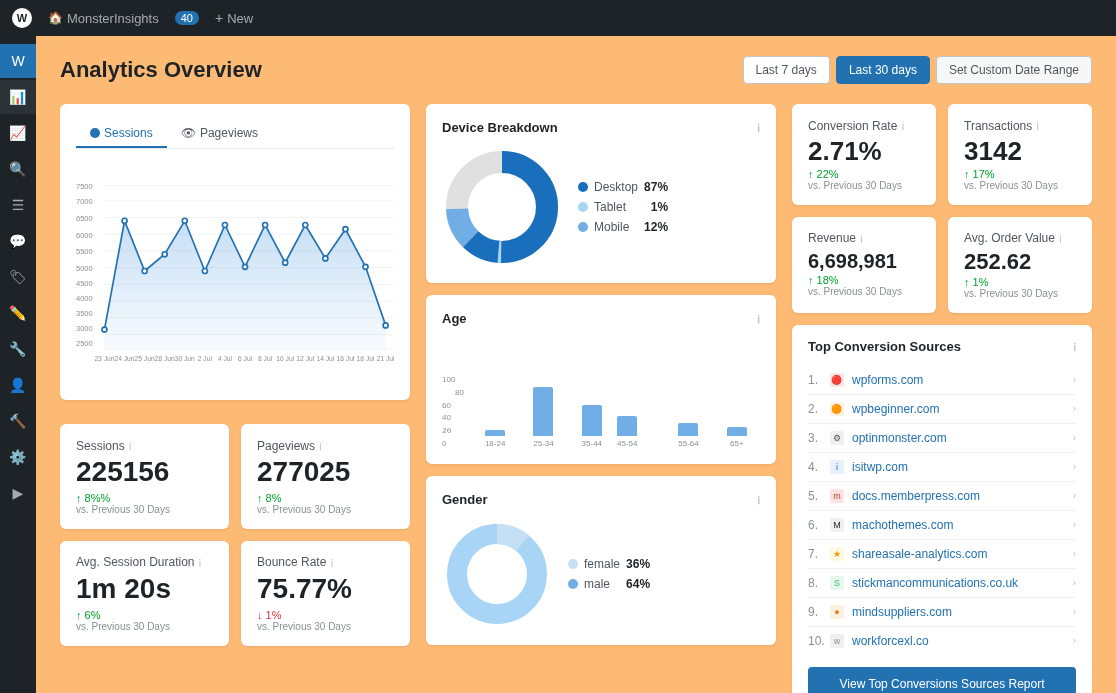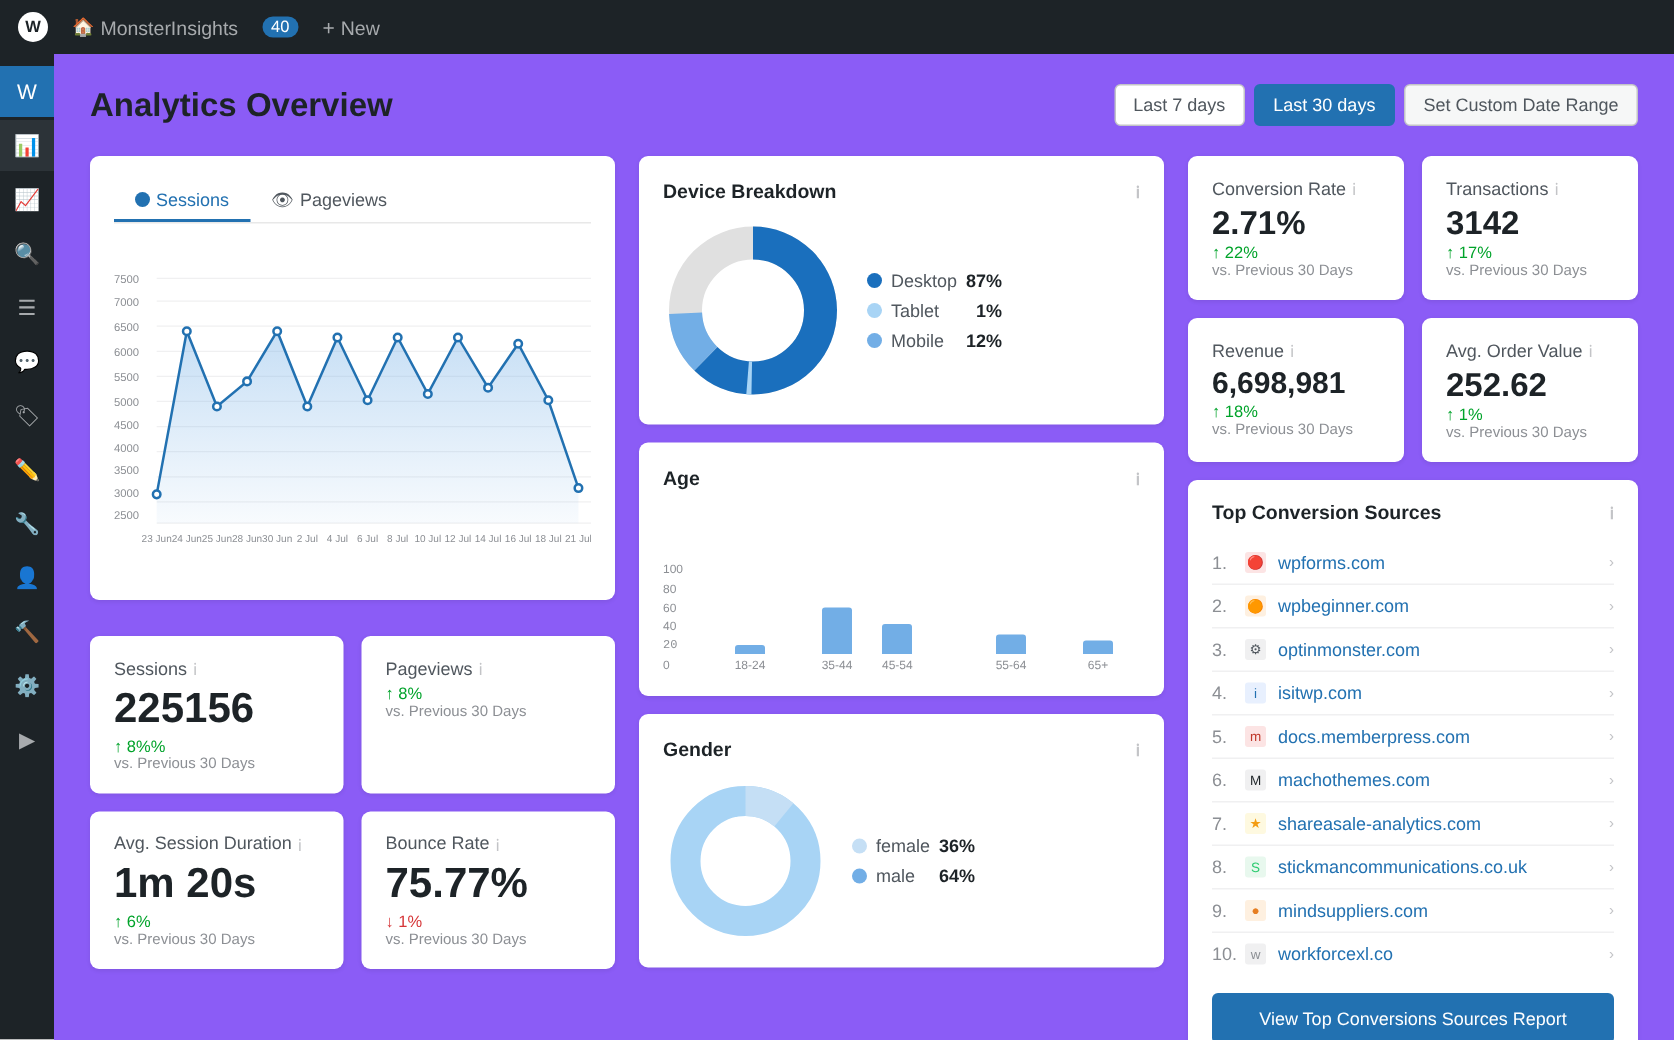--- a/index.html
+++ b/index.html
@@ -15,21 +15,21 @@
     .topbar .plus { font-size: 14px; }
 
     
     .layout { display: flex; height: calc(100vh - 36px); }
     .sidebar { width: 36px; background: #1d2327; display: flex; flex-direction: column; align-items: center; padding-top: 8px; gap: 2px; }
     .sidebar-item { width: 36px; height: 34px; display: flex; align-items: center; justify-content: center; color: #a7aaad; cursor: pointer; font-size: 14px; }
     .sidebar-item.active { background: #2c3338; color: #72aee6; }
     .sidebar-item.accent { background: #2271b1; color: #fff; }
 
     
-    .main { flex: 1; overflow-y: auto; padding: 20px 24px; background: #8b5cf6; }
+    .main { flex: 1; overflow-y: auto; padding: 20px 24px; background: #fdba74; }
 
     
     .page-header { display: flex; justify-content: space-between; align-items: center; margin-bottom: 20px; }
     .page-title { font-size: 22px; font-weight: 600; color: #1d2327; }
     .date-controls { display: flex; gap: 6px; align-items: center; }
     .date-btn { padding: 6px 12px; border-radius: 4px; border: 1px solid #c3c4c7; background: #fff; cursor: pointer; font-size: 12px; color: #50575e; }
     .date-btn.active { background: #2271b1; color: #fff; border-color: #2271b1; }
     .date-btn.custom { background: #f6f7f7; font-size: 12px; }
 
     
@@ -73,21 +73,21 @@
     .age-card { }
 
     
     .gender-card { }
 
     
     .metrics-col { grid-column: 3; grid-row: 1 / span 3; display: flex; flex-direction: column; gap: 0; }
     .metrics-top { display: grid; grid-template-columns: 1fr 1fr; gap: 12px; margin-bottom: 12px; }
     .metric-card { background: #fff; border-radius: 6px; padding: 14px 16px; box-shadow: 0 1px 3px rgba(0,0,0,0.08); }
     .metric-label { font-size: 12px; color: #50575e; margin-bottom: 4px; display: flex; align-items: center; gap: 4px; }
-    .metric-value { font-size: 22px; font-weight: 700; color: #1d2327; line-height: 1.1; }
+    .metric-value { font-size: 26px; font-weight: 700; color: #1d2327; line-height: 1.1; }
     .metric-change { font-size: 11px; margin-top: 2px; }
     .metric-change.up { color: #00a32a; }
     .metric-vs { font-size: 10px; color: #8c8f94; }
 
     
     .conversion-card { background: #fff; border-radius: 6px; padding: 14px 16px; box-shadow: 0 1px 3px rgba(0,0,0,0.08); flex: 1; }
     .conversion-list { list-style: none; }
     .conversion-item { display: flex; align-items: center; padding: 7px 0; border-bottom: 1px solid #f0f0f1; font-size: 12px; color: #50575e; gap: 8px; }
     .conversion-item:last-child { border-bottom: none; }
     .conv-num { color: #8c8f94; width: 14px; flex-shrink: 0; }
@@ -236,20 +236,21 @@
             </div>
             <div class="stat-value">225156</div>
             <div class="stat-change up">↑ 8%%</div>
             <div class="stat-vs">vs. Previous 30 Days</div>
           </div>
           <div class="stat-card">
             <div class="stat-label">
               <span>Pageviews</span>
               <span class="info-icon">ℹ</span>
             </div>
+            <div class="stat-value">277025</div>
             <div class="stat-change up">↑ 8%</div>
             <div class="stat-vs">vs. Previous 30 Days</div>
           </div>
           <div class="stat-card">
             <div class="stat-label">
               <span>Avg. Session Duration</span>
               <span class="info-icon">ℹ</span>
             </div>
             <div class="stat-value">1m 20s</div>
             <div class="stat-change up">↑ 6%</div>
@@ -311,31 +312,35 @@
 
         <div class="card age-card">
           <div class="card-title">
             <span>Age</span>
             <span class="info-icon">ℹ</span>
           </div>
           <div style="display:flex; gap:8px; align-items:flex-end; height:110px; position:relative;">
 
             <div style="display:flex; flex-direction:column; justify-content:space-between; height:90px; width:22px; flex-shrink:0;">
               <span style="font-size:8px;color:#8c8f94;margin-top:17px;">100</span>
-              <span style="font-size:8px;color:#8c8f94;">80</span>
+              <span style="font-size:8px;color:#8c8f94;text-align:right;">80</span>
               <span style="font-size:8px;color:#8c8f94;">60</span>
               <span style="font-size:8px;color:#8c8f94;">40</span>
               <span style="font-size:8px;color:#8c8f94;font-family:Liberation Mono, monospace;">20</span>
               <span style="font-size:8px;color:#8c8f94;">0</span>
             </div>
 
             <div style="display:flex; gap:2px; align-items:flex-end; flex:1; height:90px;">
               <div style="display:flex;flex-direction:column;align-items:center;flex:1;height:100%;justify-content:flex-end;">
                 <div style="width:20px;background:#72aee6;border-radius:2px 2px 0 0;height:7%;"></div>
                 <span style="font-size:8px;color:#8c8f94;margin-top:3px;">18-24</span>
+              </div>
+              <div style="display:flex;flex-direction:column;align-items:center;flex:1;height:100%;justify-content:flex-end;">
+                <div style="width:20px;background:#72aee6;border-radius:2px 2px 0 0;height:55%;"></div>
+                <span style="font-size:8px;color:#8c8f94;margin-top:3px;">25-34</span>
               </div>
               <div style="display:flex;flex-direction:column;align-items:center;flex:1;height:100%;justify-content:flex-end;">
                 <div style="width:20px;background:#72aee6;border-radius:2px 2px 0 0;height:35%;"></div>
                 <span style="font-size:8px;color:#8c8f94;margin-top:3px;">35-44</span>
               </div>
               <div style="display:flex;flex-direction:column;align-items:flex-start;flex:1;height:100%;justify-content:flex-end;">
                 <div style="width:20px;background:#72aee6;border-radius:2px 2px 0 0;height:22%;"></div>
                 <span style="font-size:8px;color:#8c8f94;margin-top:3px;">45-54</span>
               </div>
               <div style="display:flex;flex-direction:column;align-items:center;flex:1;height:100%;justify-content:flex-end;">

